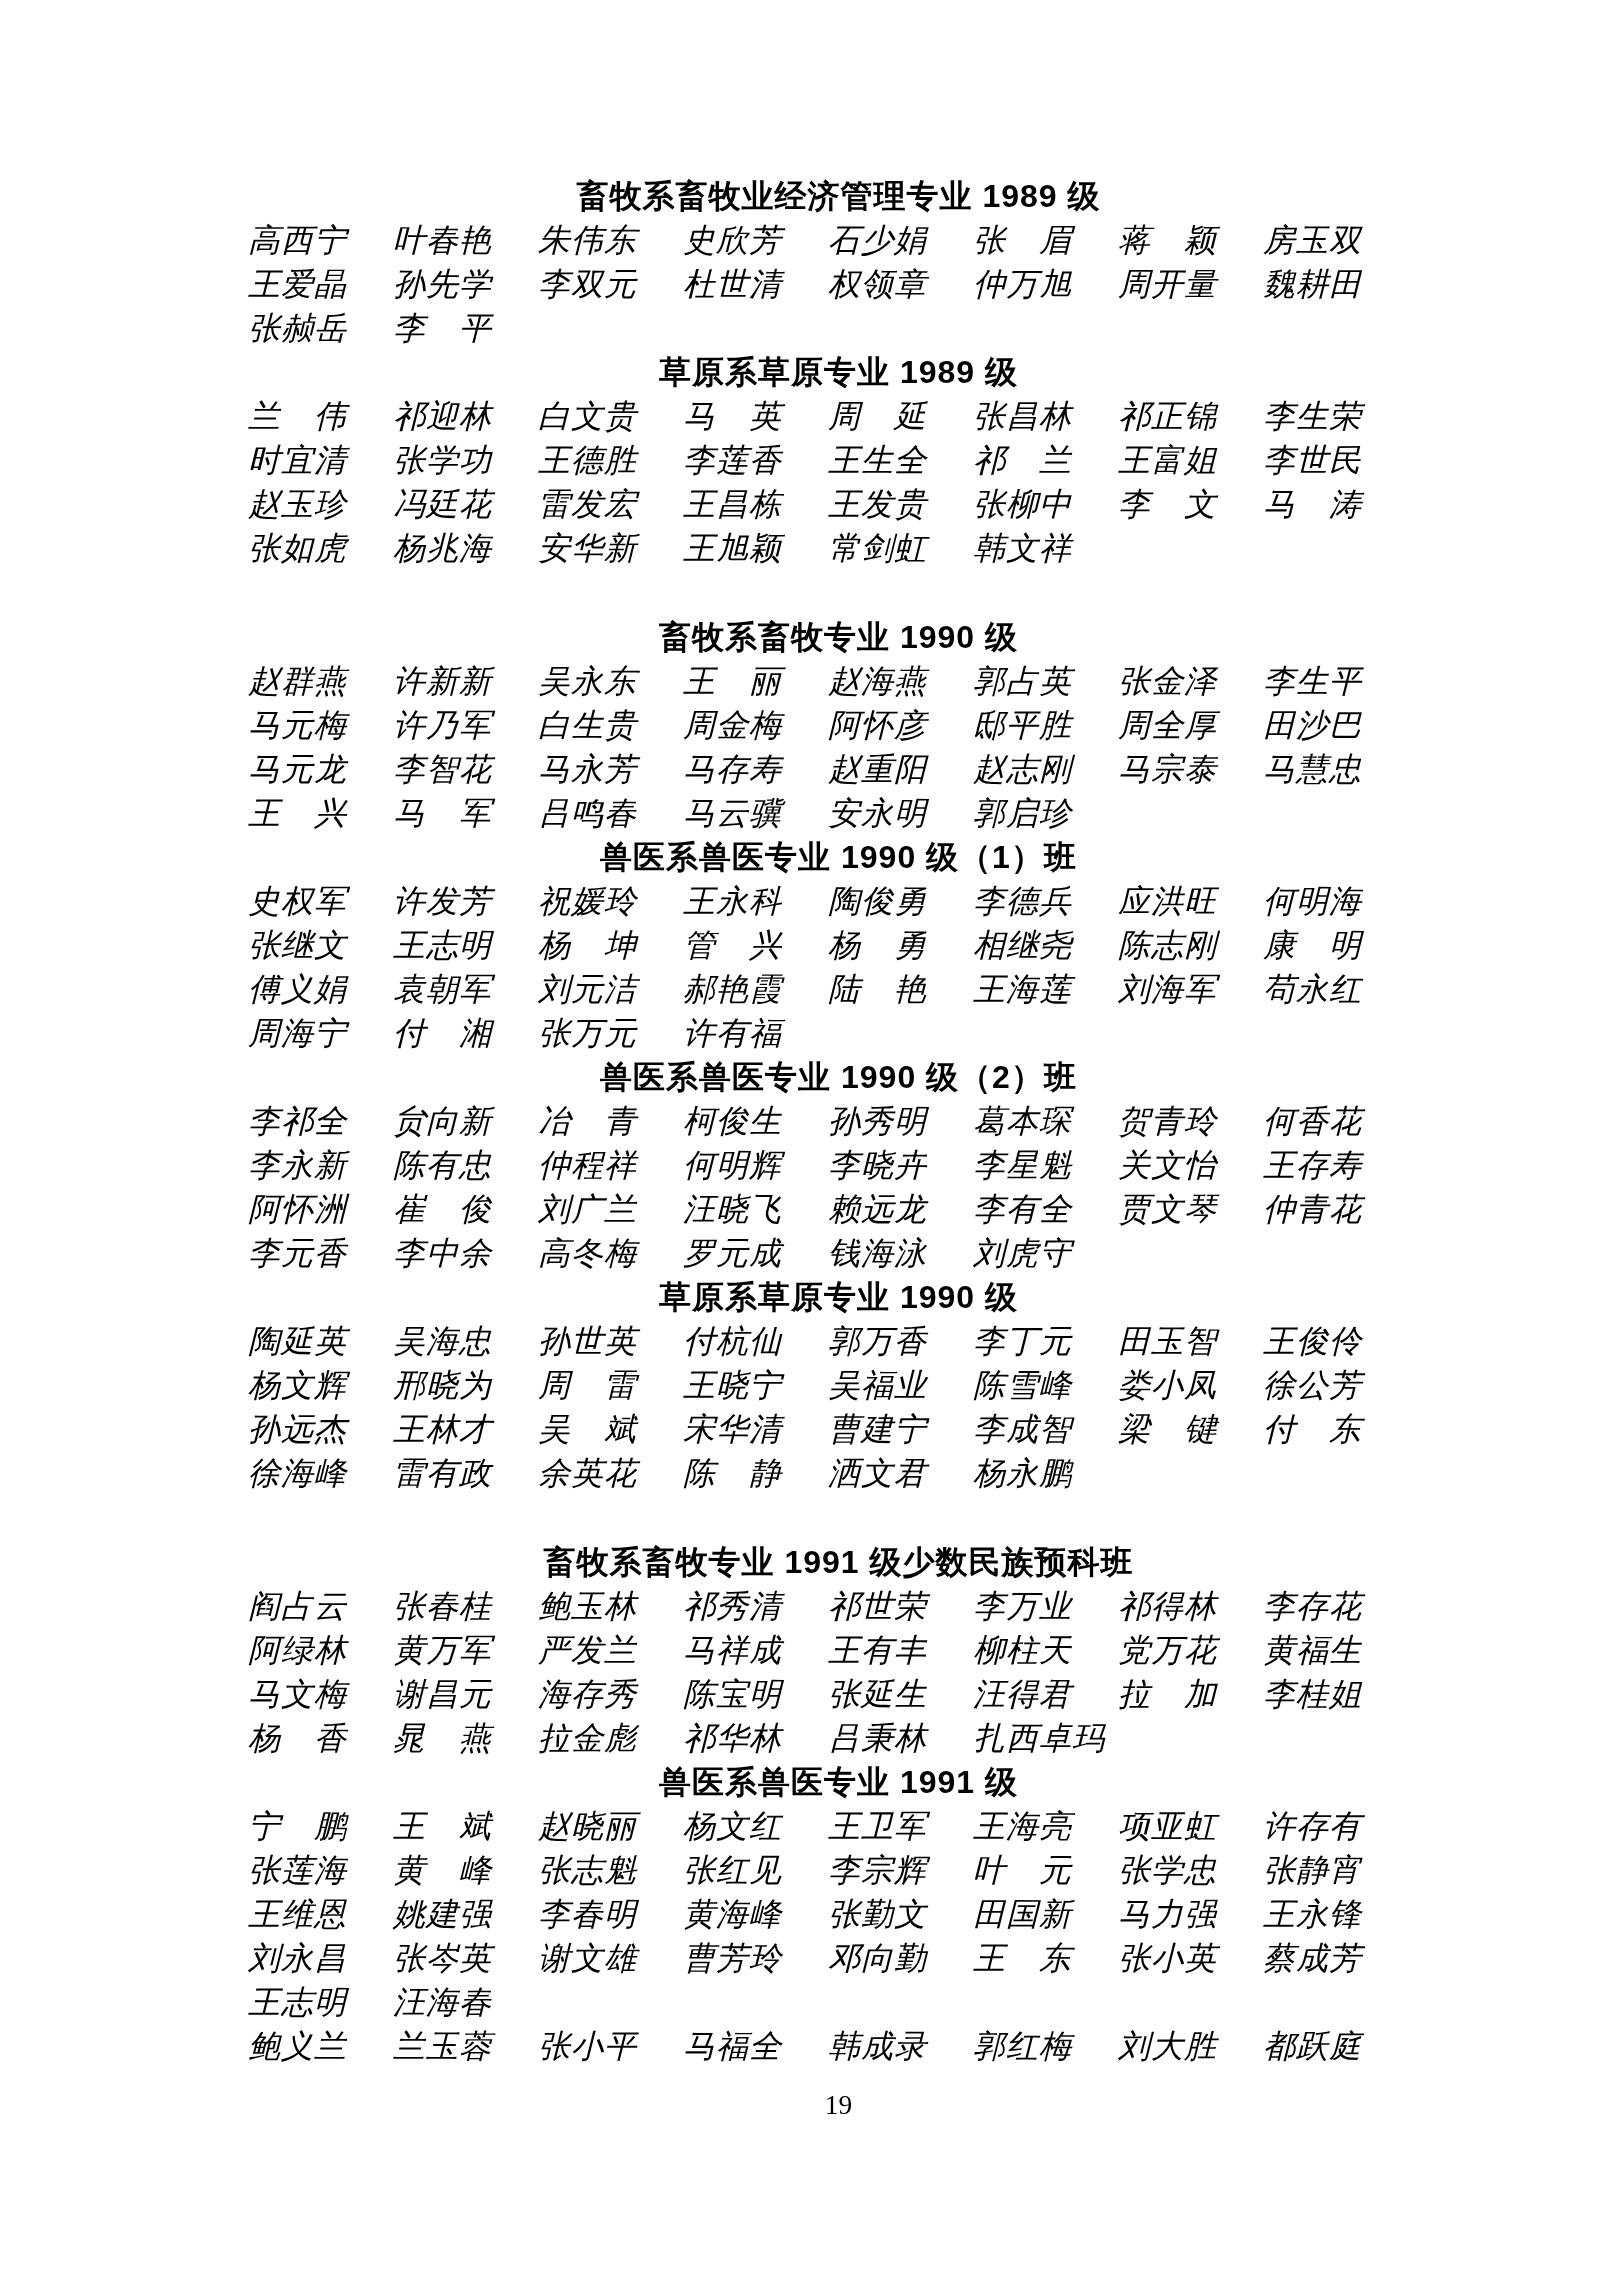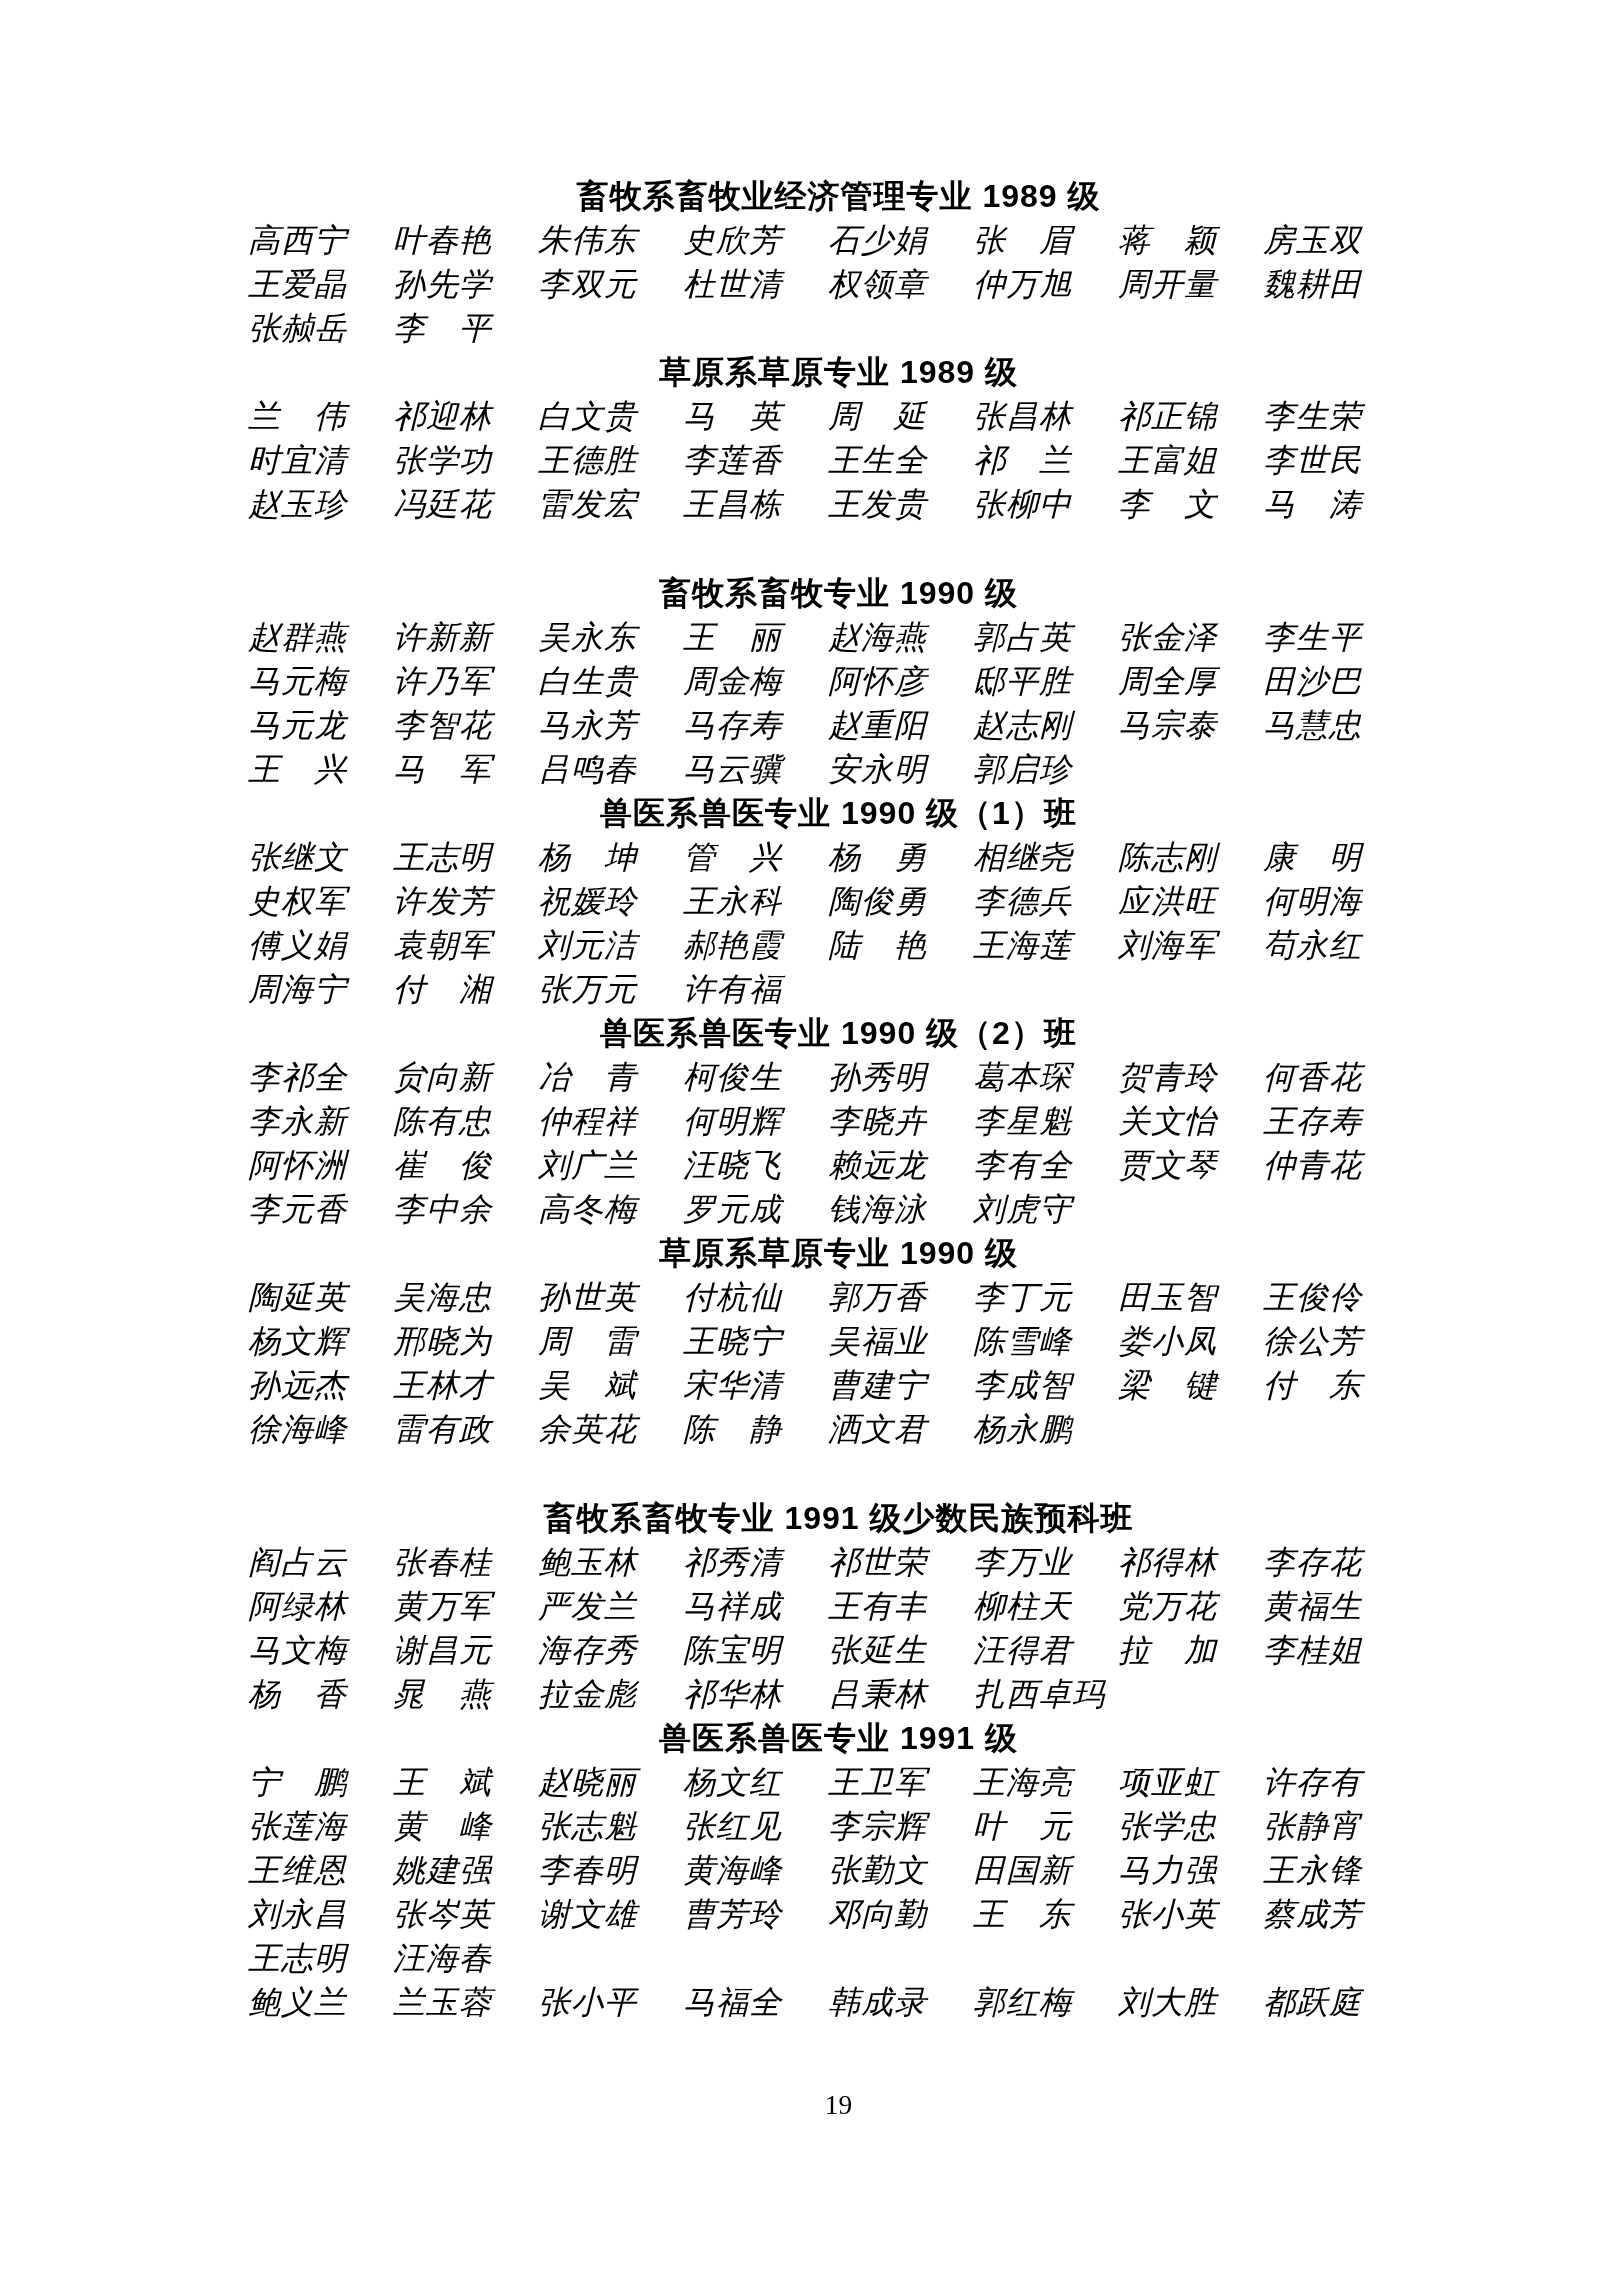--- a/index.html
+++ b/index.html
@@ -69,32 +69,33 @@
           <h2 class="heading">畜牧系畜牧业经济管理专业 1989 级</h2>
           <div class="name-row"><span class="name">高西宁</span><span class="name">叶春艳</span><span class="name">朱伟东</span><span class="name">史欣芳</span><span class="name">石少娟</span><span class="name">张　眉</span><span class="name">蒋　颖</span><span class="name">房玉双</span></div>
           <div class="name-row"><span class="name">王爱晶</span><span class="name">孙先学</span><span class="name">李双元</span><span class="name">杜世清</span><span class="name">权领章</span><span class="name">仲万旭</span><span class="name">周开量</span><span class="name">魏耕田</span></div>
           <div class="name-row"><span class="name">张赪岳</span><span class="name">李　平</span></div>
         </section>
         <section class="section">
           <h2 class="heading">草原系草原专业 1989 级</h2>
           <div class="name-row"><span class="name">兰　伟</span><span class="name">祁迎林</span><span class="name">白文贵</span><span class="name">马　英</span><span class="name">周　延</span><span class="name">张昌林</span><span class="name">祁正锦</span><span class="name">李生荣</span></div>
           <div class="name-row"><span class="name">时宜清</span><span class="name">张学功</span><span class="name">王德胜</span><span class="name">李莲香</span><span class="name">王生全</span><span class="name">祁　兰</span><span class="name">王富姐</span><span class="name">李世民</span></div>
           <div class="name-row"><span class="name">赵玉珍</span><span class="name">冯廷花</span><span class="name">雷发宏</span><span class="name">王昌栋</span><span class="name">王发贵</span><span class="name">张柳中</span><span class="name">李　文</span><span class="name">马　涛</span></div>
+          <div class="name-row"><span class="name">张如虎</span><span class="name">杨兆海</span><span class="name">安华新</span><span class="name">王旭颖</span><span class="name">常剑虹</span><span class="name">韩文祥</span></div>
         </section>
         <section class="section gap-before">
           <h2 class="heading">畜牧系畜牧专业 1990 级</h2>
           <div class="name-row"><span class="name">赵群燕</span><span class="name">许新新</span><span class="name">吴永东</span><span class="name">王　丽</span><span class="name">赵海燕</span><span class="name">郭占英</span><span class="name">张金泽</span><span class="name">李生平</span></div>
           <div class="name-row"><span class="name">马元梅</span><span class="name">许乃军</span><span class="name">白生贵</span><span class="name">周金梅</span><span class="name">阿怀彦</span><span class="name">邸平胜</span><span class="name">周全厚</span><span class="name">田沙巴</span></div>
           <div class="name-row"><span class="name">马元龙</span><span class="name">李智花</span><span class="name">马永芳</span><span class="name">马存寿</span><span class="name">赵重阳</span><span class="name">赵志刚</span><span class="name">马宗泰</span><span class="name">马慧忠</span></div>
           <div class="name-row"><span class="name">王　兴</span><span class="name">马　军</span><span class="name">吕鸣春</span><span class="name">马云骥</span><span class="name">安永明</span><span class="name">郭启珍</span></div>
         </section>
         <section class="section">
           <h2 class="heading">兽医系兽医专业 1990 级（1）班</h2>
+          <div class="name-row"><span class="name">史权军</span><span class="name">许发芳</span><span class="name">祝媛玲</span><span class="name">王永科</span><span class="name">陶俊勇</span><span class="name">李德兵</span><span class="name">应洪旺</span><span class="name">何明海</span></div>
           <div class="name-row"><span class="name">张继文</span><span class="name">王志明</span><span class="name">杨　坤</span><span class="name">管　兴</span><span class="name">杨　勇</span><span class="name">相继尧</span><span class="name">陈志刚</span><span class="name">康　明</span></div>
-          <div class="name-row"><span class="name">史权军</span><span class="name">许发芳</span><span class="name">祝媛玲</span><span class="name">王永科</span><span class="name">陶俊勇</span><span class="name">李德兵</span><span class="name">应洪旺</span><span class="name">何明海</span></div>
           <div class="name-row"><span class="name">傅义娟</span><span class="name">袁朝军</span><span class="name">刘元洁</span><span class="name">郝艳霞</span><span class="name">陆　艳</span><span class="name">王海莲</span><span class="name">刘海军</span><span class="name">苟永红</span></div>
           <div class="name-row"><span class="name">周海宁</span><span class="name">付　湘</span><span class="name">张万元</span><span class="name">许有福</span></div>
         </section>
         <section class="section">
           <h2 class="heading">兽医系兽医专业 1990 级（2）班</h2>
           <div class="name-row"><span class="name">李祁全</span><span class="name">贠向新</span><span class="name">冶　青</span><span class="name">柯俊生</span><span class="name">孙秀明</span><span class="name">葛本琛</span><span class="name">贺青玲</span><span class="name">何香花</span></div>
           <div class="name-row"><span class="name">李永新</span><span class="name">陈有忠</span><span class="name">仲程祥</span><span class="name">何明辉</span><span class="name">李晓卉</span><span class="name">李星魁</span><span class="name">关文怡</span><span class="name">王存寿</span></div>
           <div class="name-row"><span class="name">阿怀洲</span><span class="name">崔　俊</span><span class="name">刘广兰</span><span class="name">汪晓飞</span><span class="name">赖远龙</span><span class="name">李有全</span><span class="name">贾文琴</span><span class="name">仲青花</span></div>
           <div class="name-row"><span class="name">李元香</span><span class="name">李中余</span><span class="name">高冬梅</span><span class="name">罗元成</span><span class="name">钱海泳</span><span class="name">刘虎守</span></div>
         </section>

